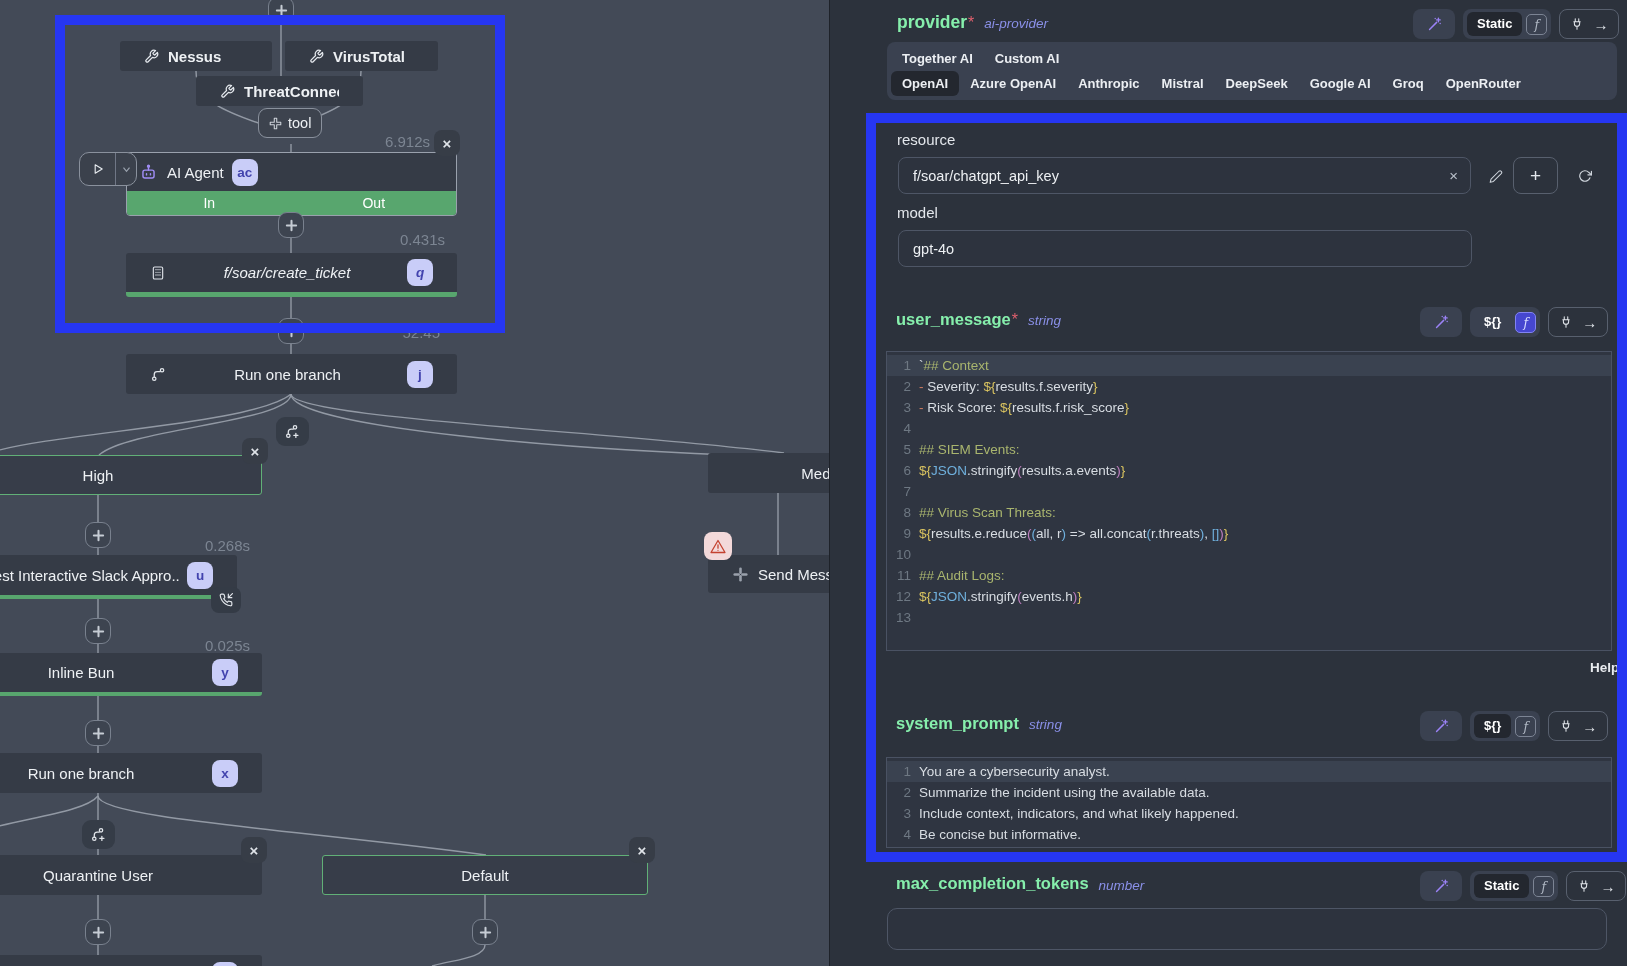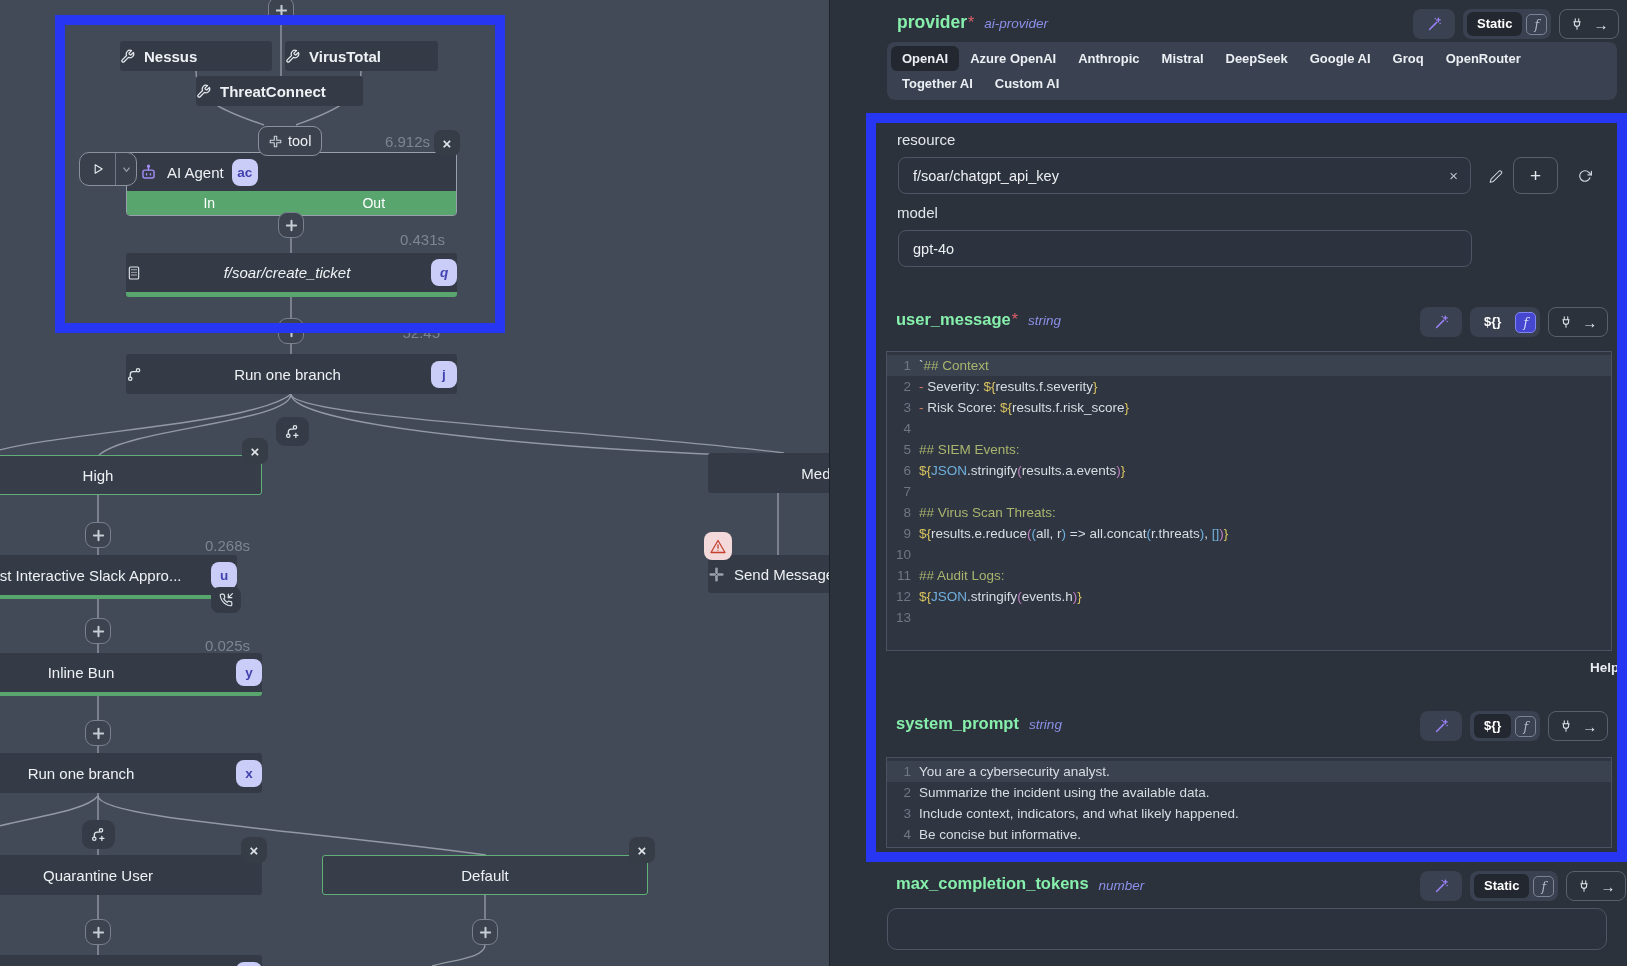--- a/index.html
+++ b/index.html
@@ -1,21 +1,21 @@
 <!DOCTYPE html>
 <html><head>
 <meta charset="utf-8">
 <style>
   html,body{margin:0;padding:0;background:#20242b;}
   *{box-sizing:border-box;font-family:"Liberation Sans",sans-serif;}
   .stage{position:relative;width:1627px;height:966px;overflow:hidden;background:#2c323c;}
   
   .canvas{position:absolute;left:0;top:0;width:829px;height:966px;overflow:hidden;background:#434a57;}
   .edges{position:absolute;left:0;top:0;z-index:1;}
-  .node{position:absolute;z-index:2;height:40px;background:#353b46;border-radius:3px;display:flex;align-items:center;padding:0 0;color:#eef1f4;font-size:15px;font-weight:500;}
+  .node{position:absolute;z-index:2;height:40px;background:#353b46;border-radius:3px;display:flex;align-items:center;padding:0 24px;color:#eef1f4;font-size:15px;font-weight:500;}
   .node .ttl{flex:1;text-align:center;white-space:nowrap;overflow:hidden;}
   .node .ttl-l{flex:1;text-align:left;white-space:nowrap;overflow:hidden;font-weight:600;}
   .nic{display:flex;align-items:center;margin-right:9px;flex:none;}
   .badge{flex:none;width:26px;height:27px;border-radius:8px;background:#c9cdf8;color:#4243ae;font-weight:700;font-size:13.5px;display:flex;align-items:center;justify-content:center;margin-left:8px;}
   .gb{border:1px solid #61b077;background:#373d49;}
   .gu4{border-bottom:4px solid #58a66e;}
   .gu5{border-bottom:5px solid #58a66e;font-style:italic;}
   .timing{position:absolute;z-index:2;color:#7c8592;font-size:15px;text-align:right;white-space:nowrap;}
   .plus-chip{position:absolute;z-index:3;width:26px;height:26px;background:#3d4450;border:1.4px solid #79818e;border-radius:9px;display:flex;align-items:center;justify-content:center;}
   .close-btn{position:absolute;z-index:4;width:26px;height:26px;background:#373d47;border-radius:8px;color:#dfe3e8;font-size:15px;font-weight:700;display:flex;align-items:center;justify-content:center;}
@@ -119,21 +119,21 @@
     </div>
     <div class="node" style="left:196px;top:76px;width:167px;height:30px;z-index:3">
       <span class="nic">
           <svg width="15" height="15" viewBox="0 0 24 24" fill="none" stroke="#e5e9ee" stroke-width="2" stroke-linecap="round" stroke-linejoin="round">
             <path d="M14.7 6.3a1 1 0 0 0 0 1.4l1.6 1.6a1 1 0 0 0 1.4 0l3.77-3.77a6 6 0 0 1-7.94 7.94l-6.91 6.91a2.12 2.12 0 0 1-3-3l6.91-6.91a6 6 0 0 1 7.94-7.94l-3.76 3.76z"></path>
           </svg>
         </span>
       <span class="ttl-l">ThreatConnect</span>
     </div>
 
-    <div class="tool-chip" style="left:258px;top:126px">
+    <div class="tool-chip" style="left:258px;top:108px">
       <svg width="13" height="13" viewBox="0 0 16 16">
           <path d="M6.5 1.5h3v5h5v3h-5v5h-3v-5h-5v-3h5z" fill="none" stroke="#cfd4db" stroke-width="1.3" stroke-linejoin="round"></path>
         </svg>
       <span>tool</span>
     </div>
 
     <div class="timing" style="left:355px;top:133px;width:75px">6.912s</div>
     <div class="close-btn" style="left:434px;top:130px">×</div>
 
     <div class="play-group" style="left:79px;top:152px">
@@ -342,32 +342,32 @@
     <div class="plugb">
       <svg width="14" height="14" viewBox="0 0 24 24" fill="none" stroke="#e3e7ec" stroke-width="1.8" stroke-linecap="round">
           <path d="M9 3v5M15 3v5M6.5 8h11M7.5 8v3.5a4.5 4.5 0 0 0 9 0V8M12 16v5"></path>
         </svg>
       <span class="arr">→</span>
     </div>
   </div>
 
   <div class="tabsbox" style="left:887px;top:42px;width:730px">
     <div class="tabrow">
+        <span class="tab">Together AI</span>
+        <span class="tab">Custom AI</span>
+      </div>
+    <div class="tabrow">
         <span class="tab sel">OpenAI</span>
         <span class="tab">Azure OpenAI</span>
         <span class="tab">Anthropic</span>
         <span class="tab">Mistral</span>
         <span class="tab">DeepSeek</span>
         <span class="tab">Google AI</span>
         <span class="tab">Groq</span>
         <span class="tab">OpenRouter</span>
-      </div>
-    <div class="tabrow">
-        <span class="tab">Together AI</span>
-        <span class="tab">Custom AI</span>
       </div>
   </div>
 
   <div class="p-abs field-label" style="left:897px;top:131px">resource</div>
   <div class="inputwrap" style="left:898px;top:157px;width:573px;height:37px">
     <input value="f/soar/chatgpt_api_key" style="">
     <span class="clearx">×</span>
   </div>
   <button class="iconbtn" style="left:1483px;top:163px;width:26px;height:26px">
       <svg width="17" height="17" viewBox="0 0 24 24" fill="none" stroke="#cfd5dc" stroke-width="1.8" stroke-linejoin="round">

